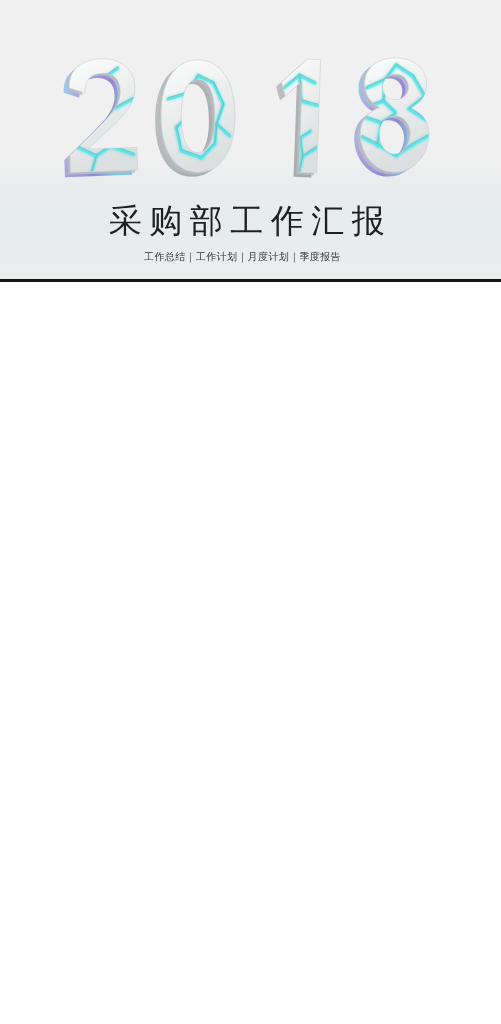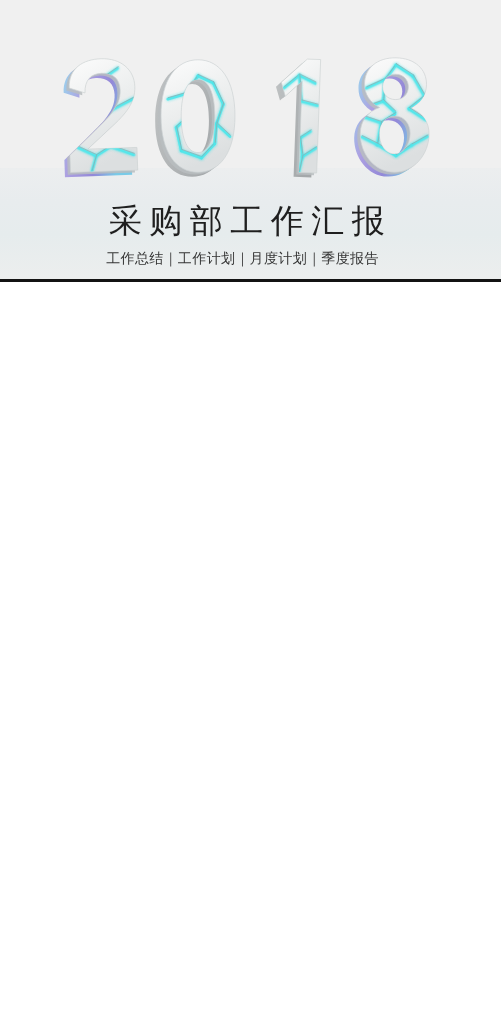--- a/index.html
+++ b/index.html
@@ -6,21 +6,21 @@
   body{width:501px;height:1024px;overflow:hidden;font-family:"Liberation Sans",sans-serif;-webkit-font-smoothing:antialiased;}
   .page{position:relative;width:501px;height:1024px;}
 
   
   .hero{position:relative;width:501px;height:279px;background:#f0f0f0;overflow:hidden;}
   .hero-floor{position:absolute;left:0;top:168px;width:501px;height:111px;
     background:linear-gradient(180deg,#eceeef 0%,#e8ecee 30%,#e6eced 60%,#eceeee 100%);}
   .hero-art{position:absolute;left:0;top:0;width:501px;height:190px;}
   .hero-en{position:absolute;left:0;top:177px;width:501px;text-align:center;font-size:14px;letter-spacing:2.4px;color:#3b3b3b;}
   .hero-cn{position:absolute;left:0;top:199px;width:501px;text-align:center;font-size:33px;letter-spacing:7.5px;color:#1f1f1f;font-weight:500;}
-  .hero-sub{position:absolute;left:0;top:250px;width:485px;text-align:center;font-size:14px;letter-spacing:0.4px;color:#343434;}
+  .hero-sub{position:absolute;left:0;top:250px;width:485px;text-align:center;font-size:10px;letter-spacing:0.4px;color:#343434;}
   .hero-line{position:absolute;left:0;top:279px;width:501px;height:3px;background:#131313;z-index:5;}
 
   
   .grid{position:absolute;left:0;top:282px;width:501px;}
 </style>
 </head>
 <body>
 
 <div class="page">
 

